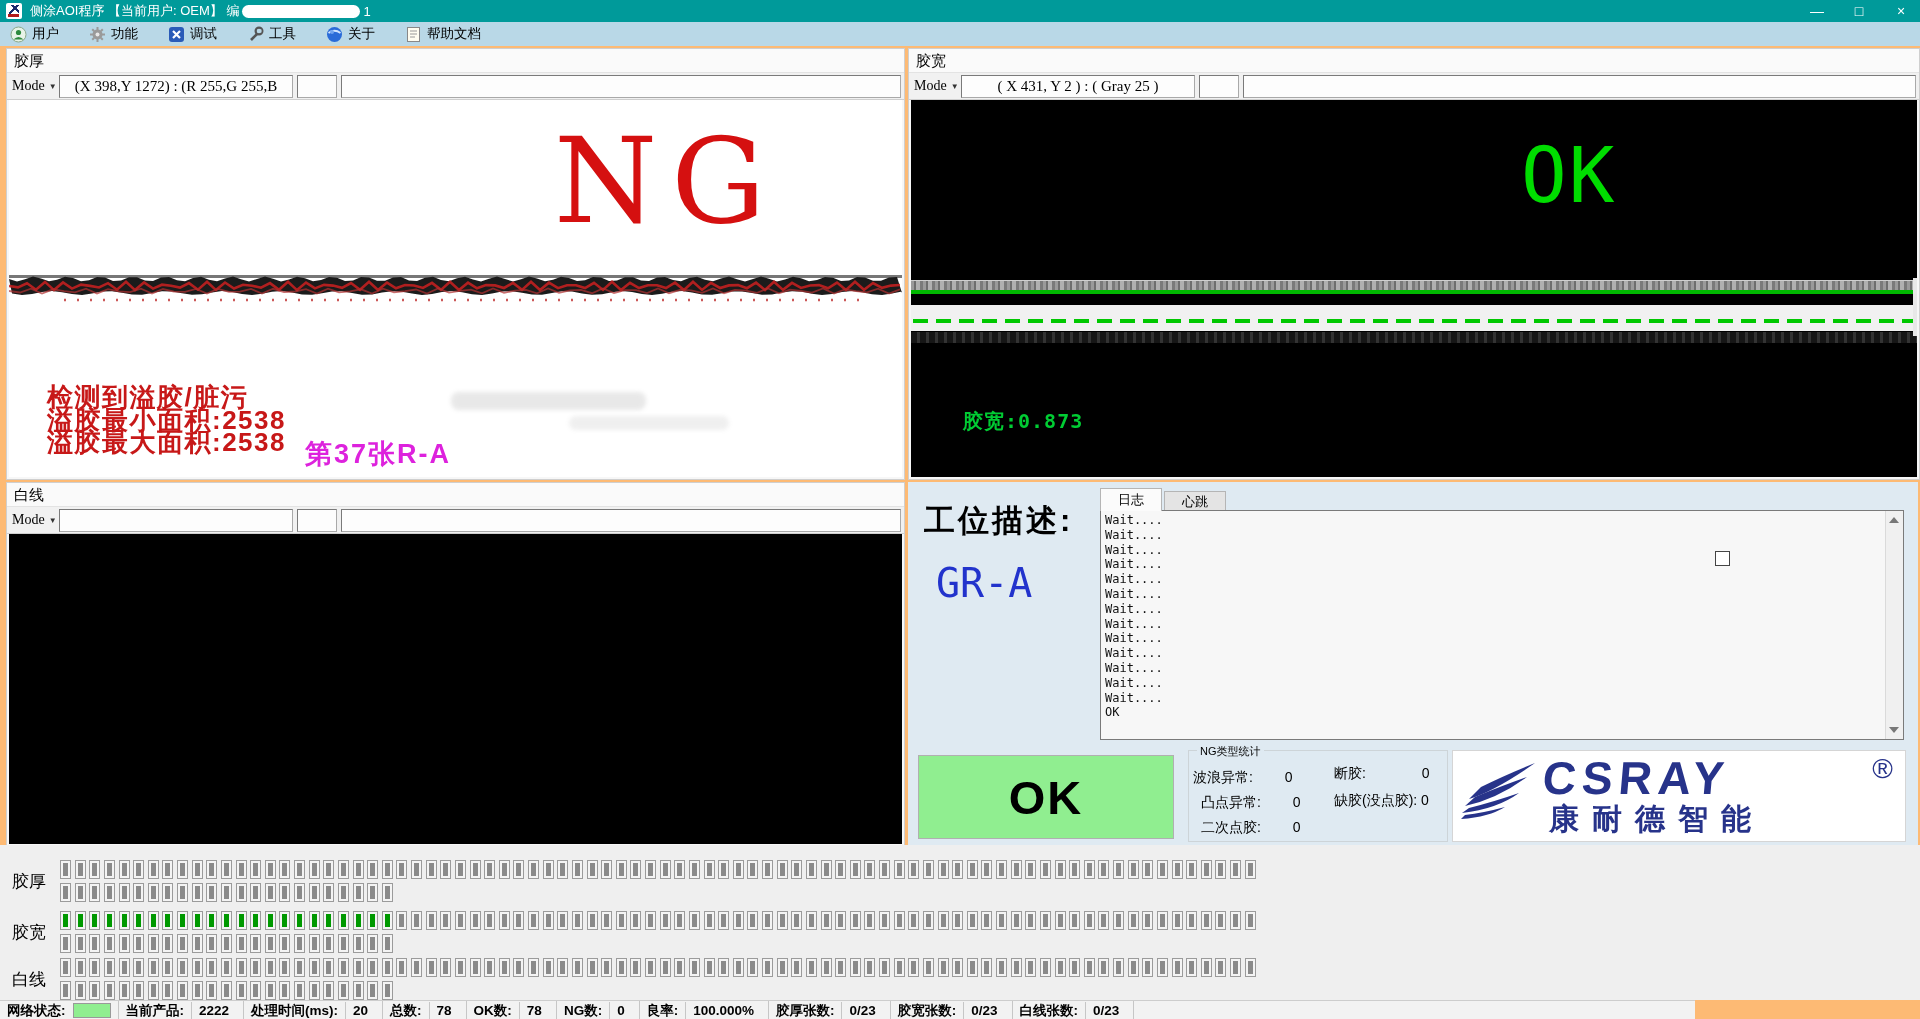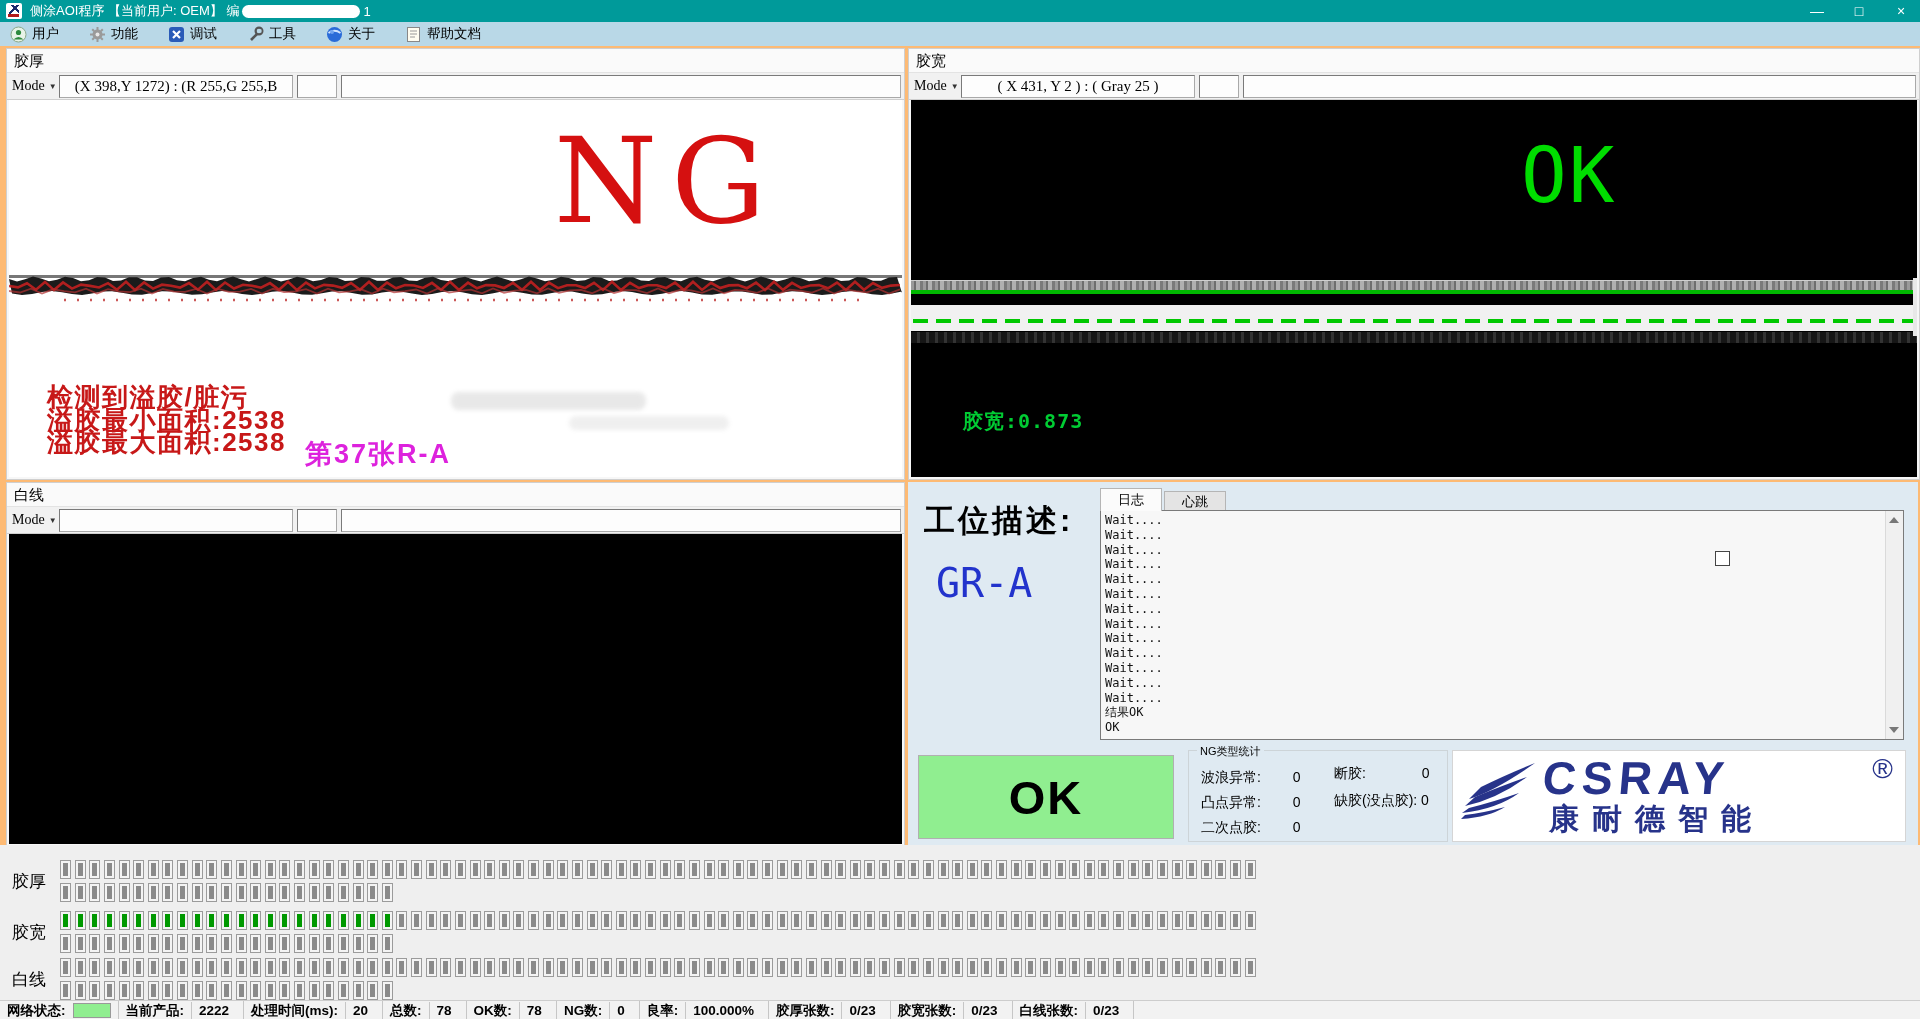--- a/index.html
+++ b/index.html
@@ -92,21 +92,21 @@
   .logo-sub{position:absolute;left:96px;top:48px;font-size:30px;font-weight:bold;color:#27338a;letter-spacing:13px;}
   
   #indicator-strip{position:absolute;left:0;top:845px;width:1920px;height:155px;background:#efefef;}
   .ind-label{position:absolute;left:12px;font-size:17px;}
   .ind-row{position:absolute;left:60px;display:flex;}
   .cell{width:11px;height:19px;border:1px solid #9b9b9b;background:#f4f4f4;margin-right:3.63px;
         box-sizing:border-box;padding:2px;}
   .cell i{display:block;width:100%;height:100%;background:#8a8a8a;}
   .cell i.on{background:#009900;}
   
-  #statusbar{position:absolute;left:0;top:1000px;width:1920px;height:19px;background:#f2f2f2;
+  #statusbar{position:absolute;left:0;top:1000px;width:1695px;height:19px;background:#f2f2f2;
              border-top:1px solid #cdcdcd;display:flex;align-items:center;font-size:13.5px;font-weight:bold;}
   .sb-seg{display:flex;align-items:center;height:19px;padding:0 7px;gap:7px;border-right:1px solid #c6c6c6;}
   .sb-value{padding:0 7px;height:17px;line-height:17px;border-left:1px solid #c6c6c6;}
   .sb-light{display:inline-block;width:36px;height:13px;background:#90ee90;border:1px solid #999;}
 </style>
 </head>
 <body>
 
 <div id="app">
 
@@ -279,35 +279,34 @@
           <div>Wait....</div>
           <div>Wait....</div>
           <div>Wait....</div>
           <div>Wait....</div>
           <div>Wait....</div>
           <div>Wait....</div>
           <div>Wait....</div>
           <div>Wait....</div>
           <div>Wait....</div>
           <div>Wait....</div>
-          <div>结果OK</div>
           <div>OK</div>
         </div>
       <div class="float-checkbox"></div>
       <div class="scrollbar">
         <div class="sb-arrow sb-up"></div>
         <div class="sb-arrow sb-down"></div>
       </div>
     </div>
 
     <div class="ok-button">OK</div>
 
     <div class="stats-box">
       <div class="stats-title">NG类型统计</div>
-      <div class="stat-item" style="left:12px;top:18px;">
+      <div class="stat-item" style="left:4px;top:18px;">
         <span>波浪异常:</span>
         <span class="stat-val" style="padding-left:28px;">0</span>
       </div>
       <div class="stat-item" style="left:12px;top:43px;">
         <span>凸点异常:</span>
         <span class="stat-val" style="padding-left:28px;">0</span>
       </div>
       <div class="stat-item" style="left:12px;top:68px;">
         <span>二次点胶:</span>
         <span class="stat-val" style="padding-left:28px;">0</span>

